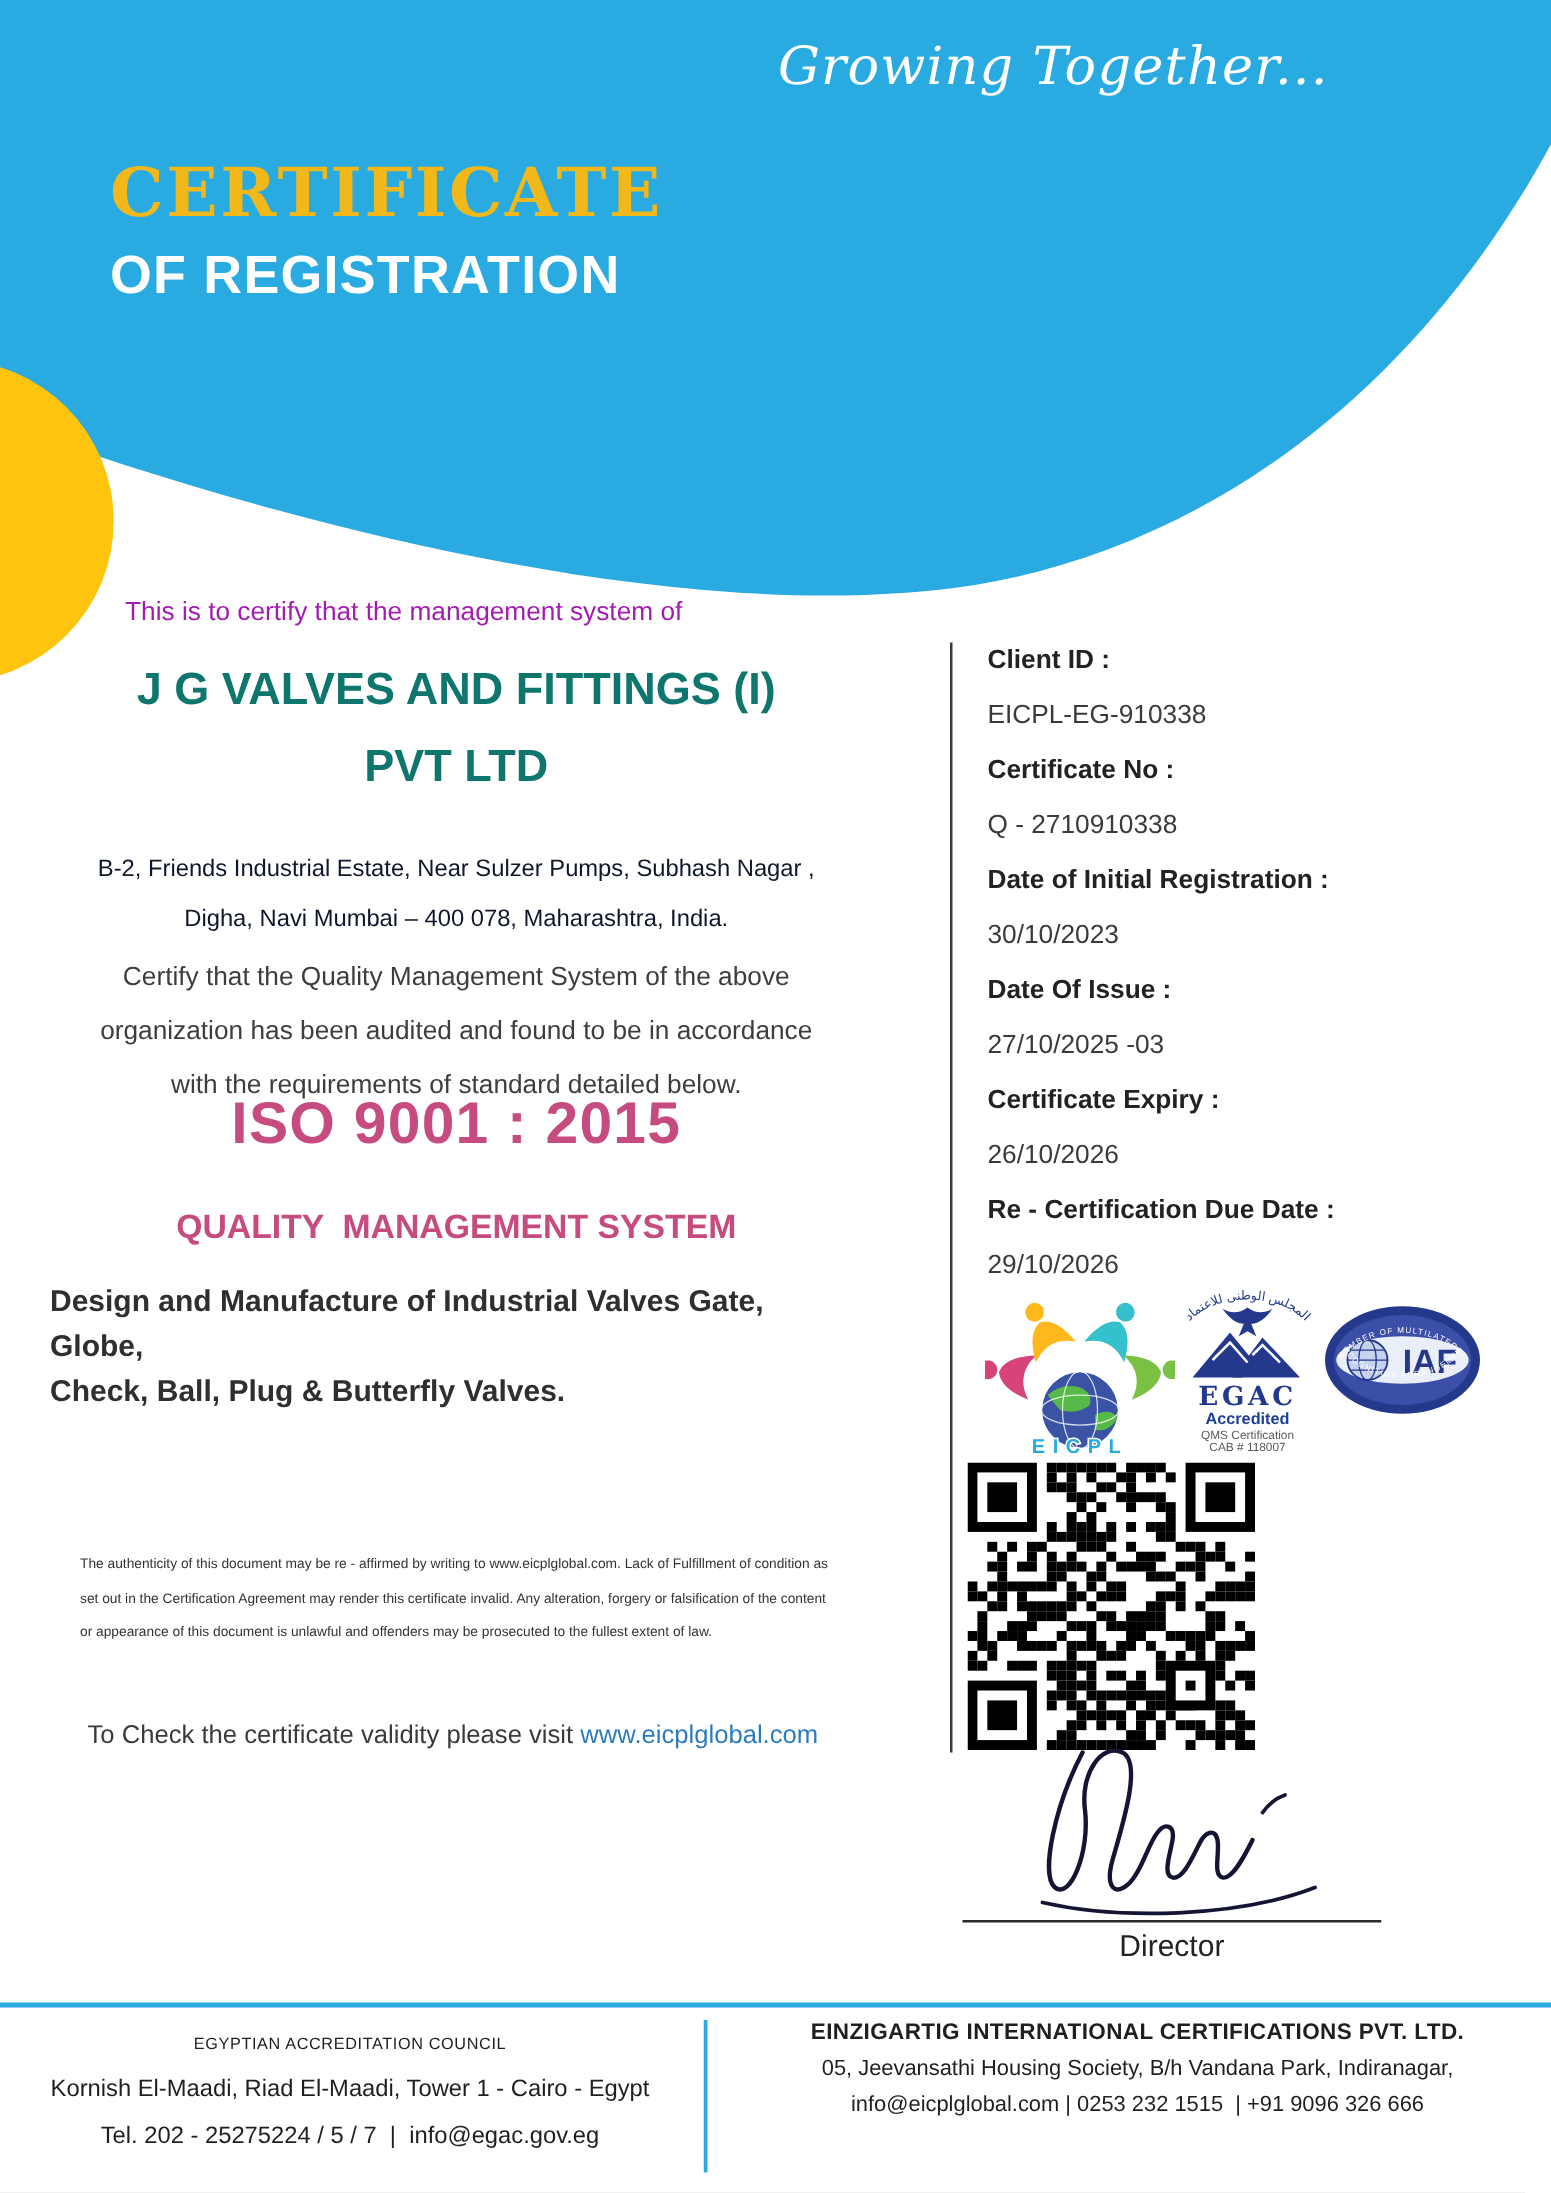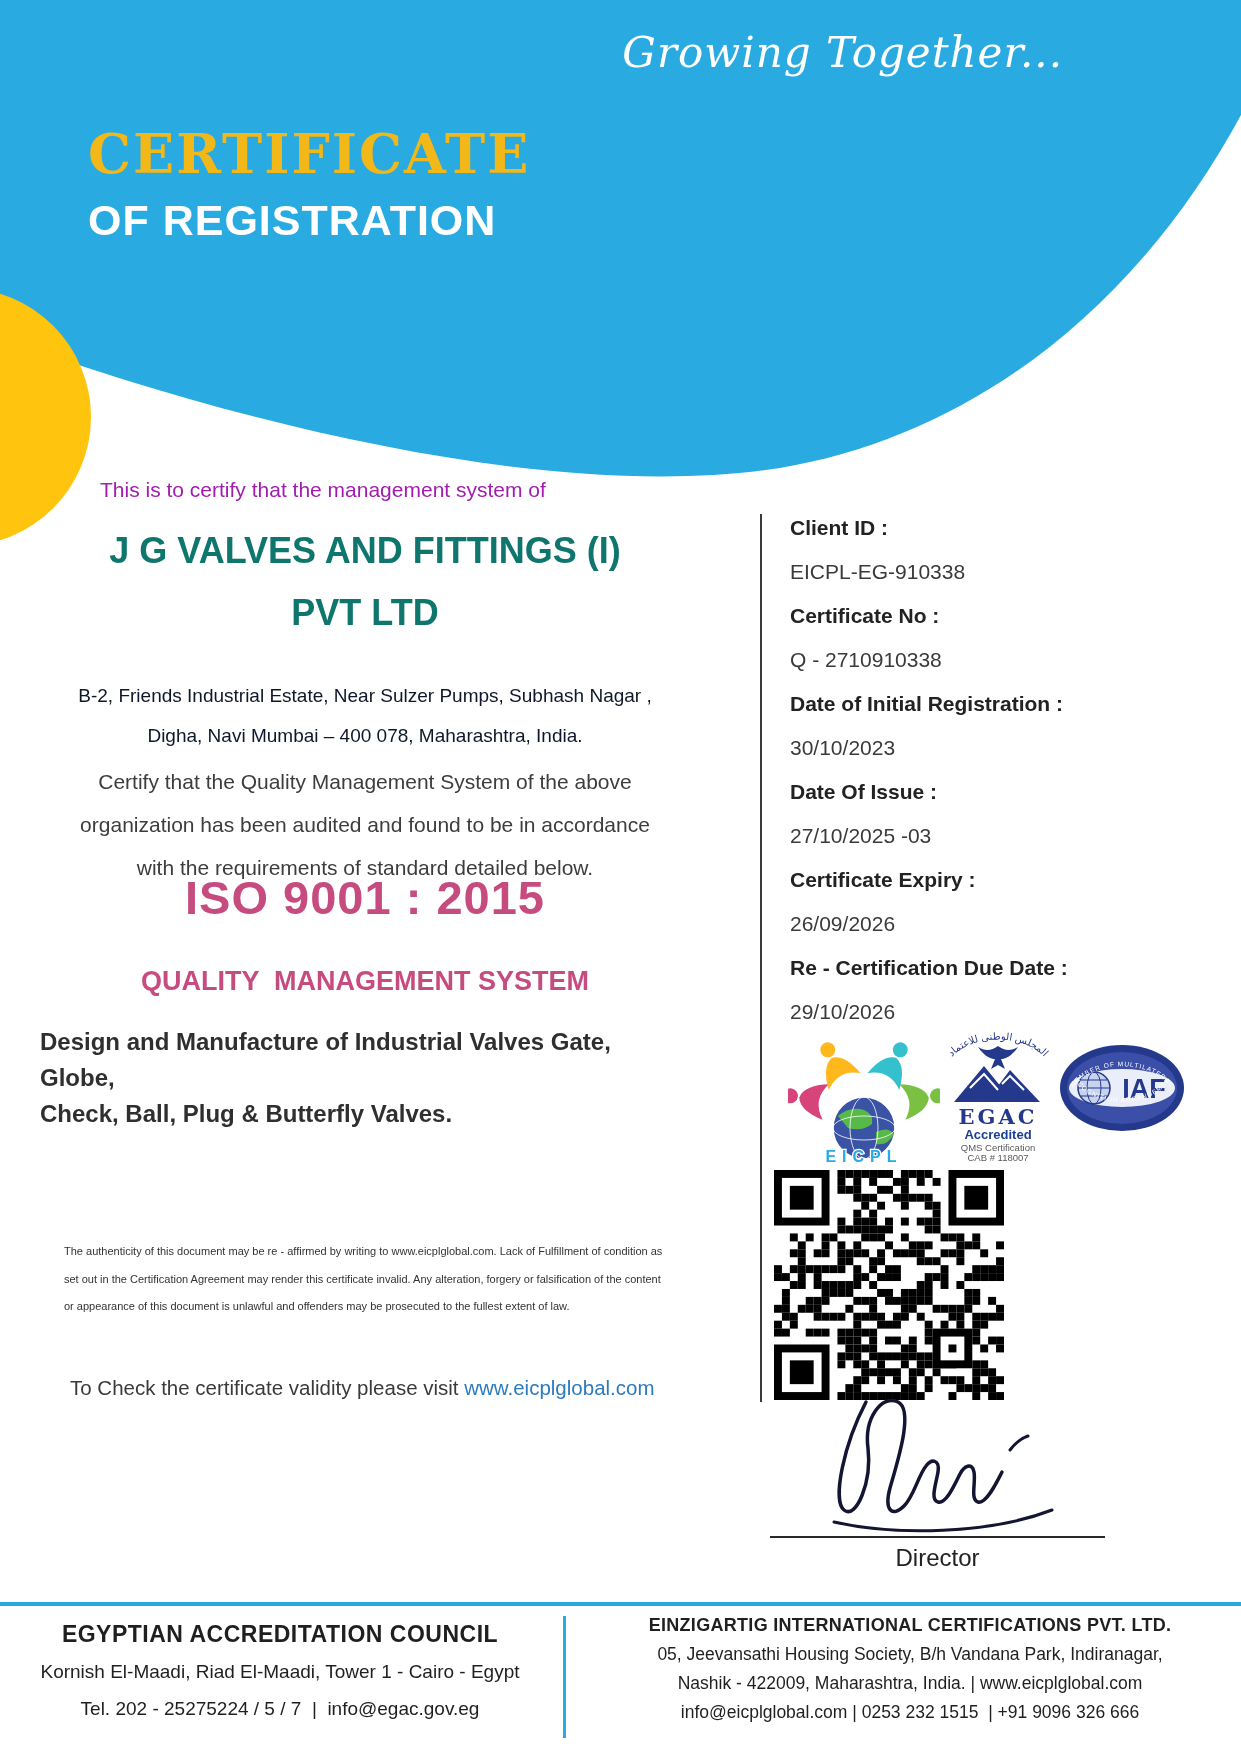--- a/index.html
+++ b/index.html
@@ -54,21 +54,21 @@
   .qr{position:absolute;left:774px;top:1170px;width:230px;height:230px;background:#ffffff;}
   
   .sig{position:absolute;left:800px;top:1388px;}
   .dir-rule{position:absolute;left:770px;top:1536px;width:335px;height:2px;background:#2a2a2a;}
   .director{position:absolute;left:770px;top:1544px;width:335px;text-align:center;
     font-size:24px;color:#222222;}
   
   .f-topline{position:absolute;left:0;top:1602px;width:1241px;height:4px;background:#29ABE2;}
   .f-vline{position:absolute;left:563px;top:1616px;width:3px;height:122px;background:#29ABE2;}
   .f-left{position:absolute;left:18px;top:1616px;width:524px;text-align:center;color:#1f1f1f;}
-  .f-left .f-name{font-size:23px;font-weight:bold;line-height:37px;letter-spacing:0.5px;}
+  .f-left .f-name{font-size:13px;font-weight:normal;line-height:37px;letter-spacing:0.5px;}
   .f-left .f-line{font-size:19px;line-height:37px;white-space:pre-wrap;}
   .f-right{position:absolute;left:588px;top:1610px;width:644px;text-align:center;color:#1f1f1f;}
   .f-right .f-name{font-size:18px;font-weight:bold;line-height:30px;letter-spacing:0.3px;}
   .f-right .f-line{font-size:17.5px;line-height:29px;white-space:pre-wrap;}
 </style>
 </head>
 <body>
 
 <div class="page">
 
@@ -114,21 +114,21 @@
   <div class="details">
     <div class="lbl">Client ID :</div>
     <div class="val">EICPL-EG-910338</div>
     <div class="lbl">Certificate No :</div>
     <div class="val">Q - 2710910338</div>
     <div class="lbl">Date of Initial Registration :</div>
     <div class="val">30/10/2023</div>
     <div class="lbl">Date Of Issue :</div>
     <div class="val">27/10/2025 -03</div>
     <div class="lbl">Certificate Expiry :</div>
-    <div class="val">26/09/2026</div>
+    <div class="val">26/10/2026</div>
     <div class="lbl">Re - Certification Due Date :</div>
     <div class="val">29/10/2026</div>
   </div>
 
   <svg class="logo" style="left:788px;top:1036px;" width="152" height="130" viewBox="0 0 152 130">
     <defs>
       <g id="person">
         <circle cx="0" cy="-24" r="7.5"></circle>
         <path d="M-18,12 Q-13,-12 0,-15 Q13,-12 18,12 Q0,-2 -18,12 Z"></path>
       </g>
@@ -555,17 +555,16 @@
 
   <div class="f-left">
     <div class="f-name">EGYPTIAN ACCREDITATION COUNCIL</div>
     <div class="f-line">Kornish El-Maadi, Riad El-Maadi, Tower 1 - Cairo - Egypt</div>
     <div class="f-line">Tel. 202 - 25275224 / 5 / 7  |  info@egac.gov.eg</div>
   </div>
 
   <div class="f-right">
     <div class="f-name">EINZIGARTIG INTERNATIONAL CERTIFICATIONS PVT. LTD.</div>
     <div class="f-line">05, Jeevansathi Housing Society, B/h Vandana Park, Indiranagar,</div>
-    <div class="f-line">Nashik - 422009, Maharashtra, India. | www.eicplglobal.com</div>
     <div class="f-line">info@eicplglobal.com | 0253 232 1515  | +91 9096 326 666</div>
   </div>
 
 </div>
 
 </body></html>

